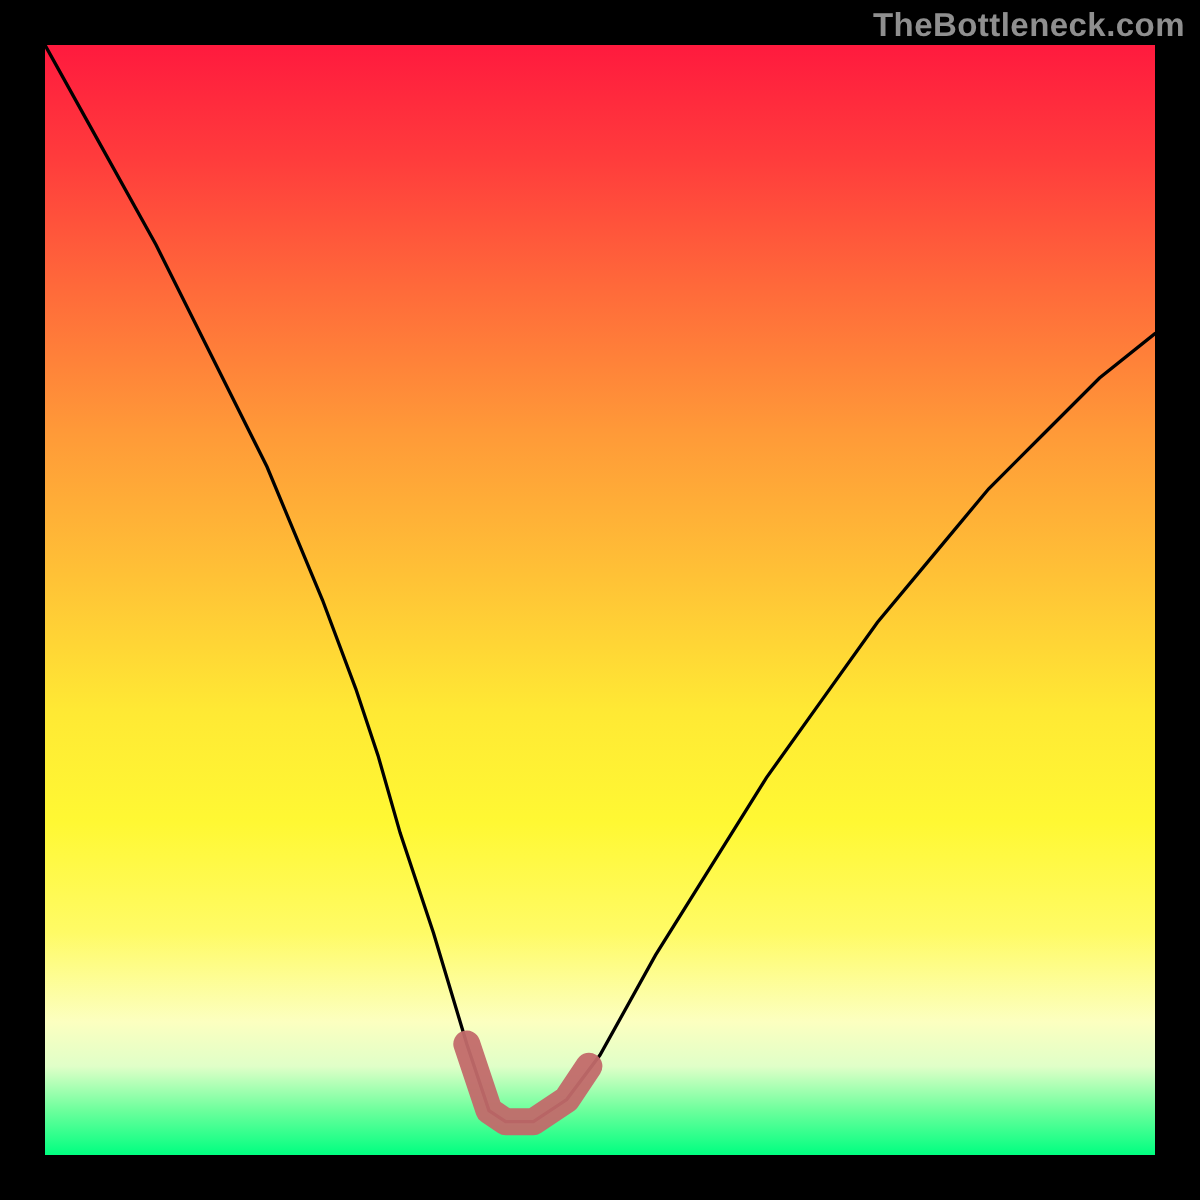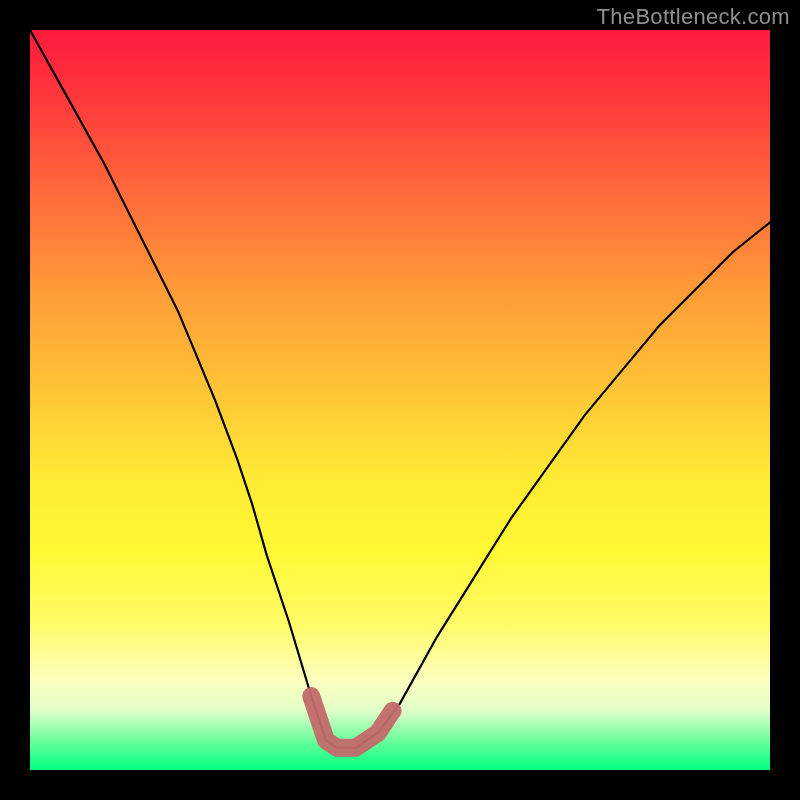--- a/index.html
+++ b/index.html
@@ -40,21 +40,21 @@
       #00ff80 100%
     );
   }
   .watermark {
     position: absolute;
     top: 4px;
     right: 10px;
     color: #8f8f8f;
     font-size: 22px;
     letter-spacing: 0.3px;
-    font-weight: 400;
+    font-weight: 700;
     user-select: none;
     z-index: 10;
   }
   svg.curve {
     position: absolute;
     top: 0;
     left: 0;
     width: 740px;
     height: 740px;
   }

